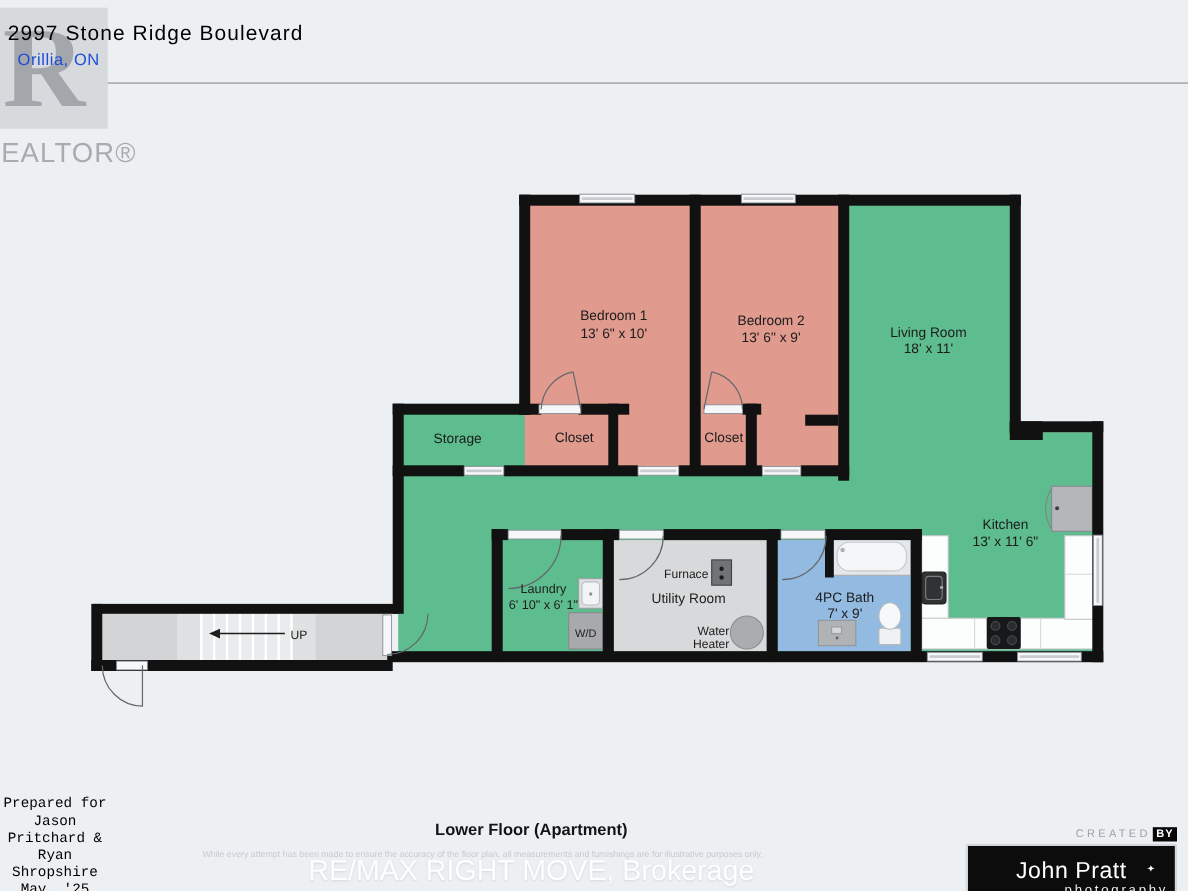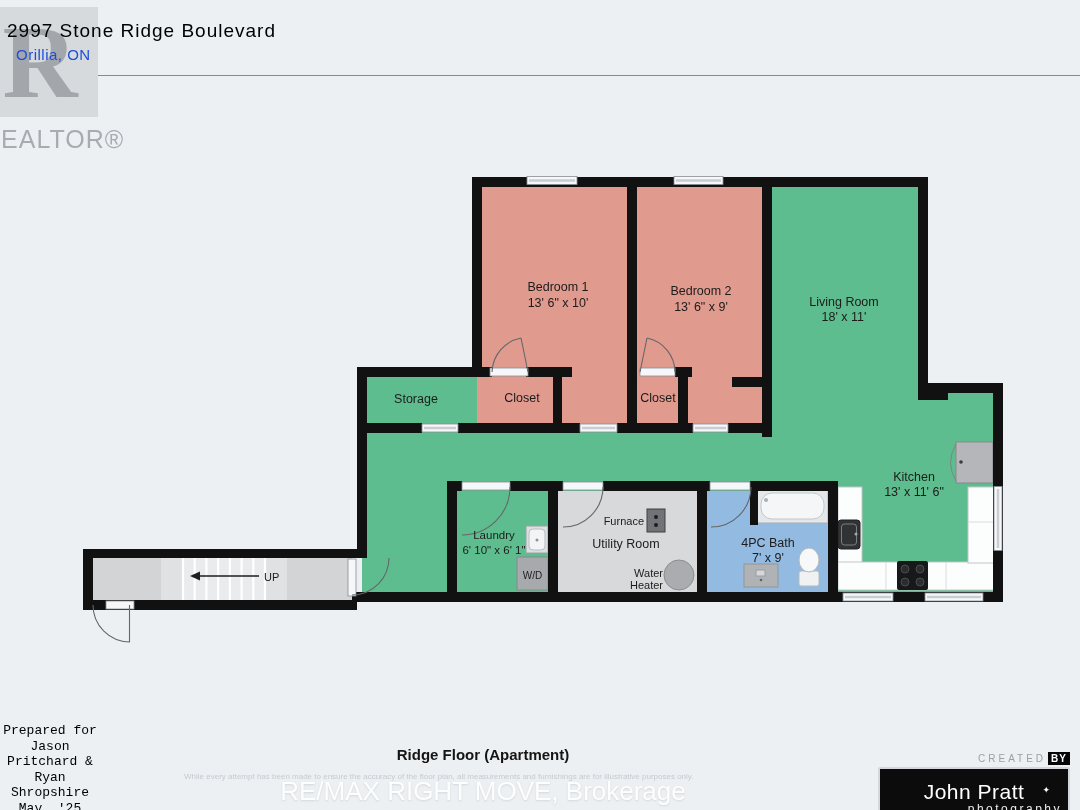--- a/index.html
+++ b/index.html
@@ -251,21 +251,21 @@
   </svg>
 
   <div class="prep">
     <div>Prepared for</div>
     <div>Jason Pritchard &amp;</div>
     <div>Ryan Shropshire</div>
     <div>May. '25</div>
   </div>
 
   <div class="wmark">RE/MAX RIGHT MOVE, Brokerage</div>
-  <div class="plan-title">Ridge Floor (Apartment)</div>
+  <div class="plan-title">Lower Floor (Apartment)</div>
   <div class="disclaim">While every attempt has been made to ensure the accuracy of the floor plan, all measurements and furnishings are for illustrative purposes only.</div>
 
   <div class="credit">
     <div class="row1">
       <span>CREATED</span><span class="by">BY</span>
     </div>
     <div class="box">
       <div class="nm">John Pratt</div>
       <div class="tg">photography</div>
       <span class="spark">✦</span>

